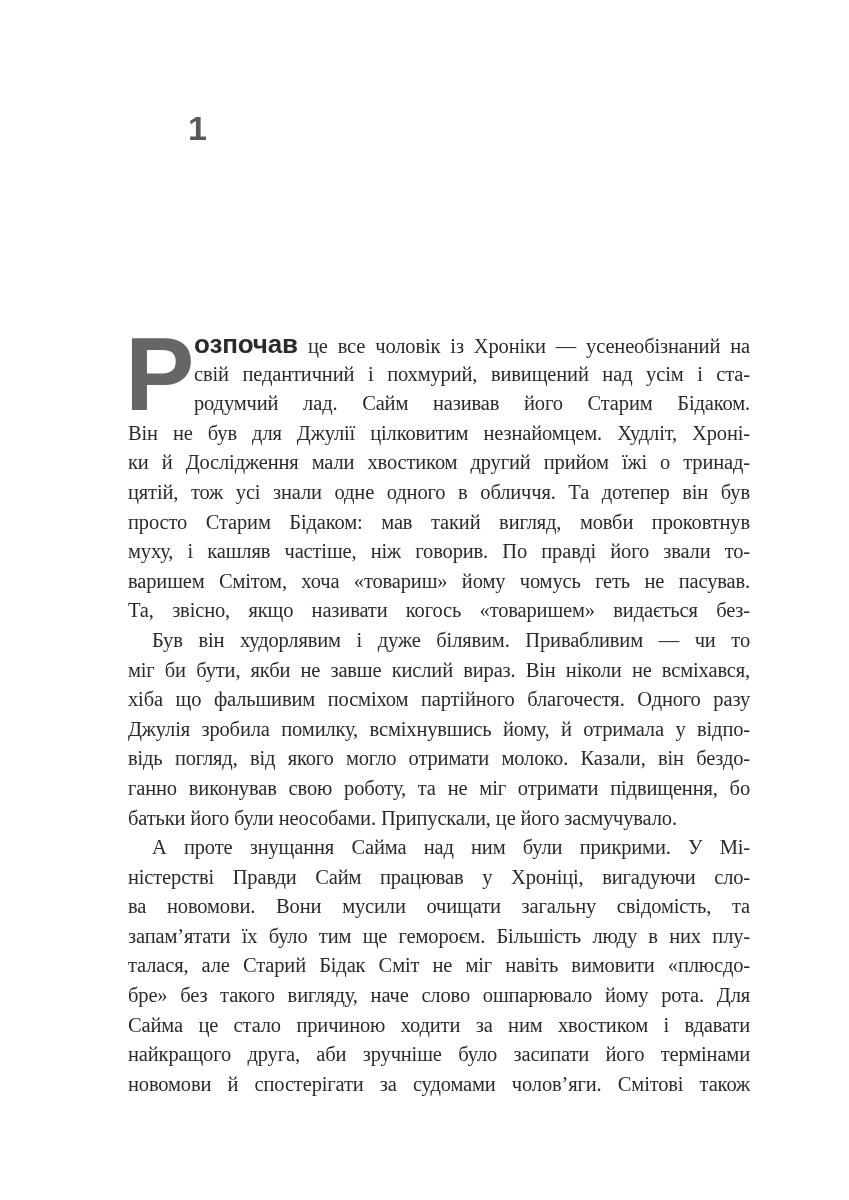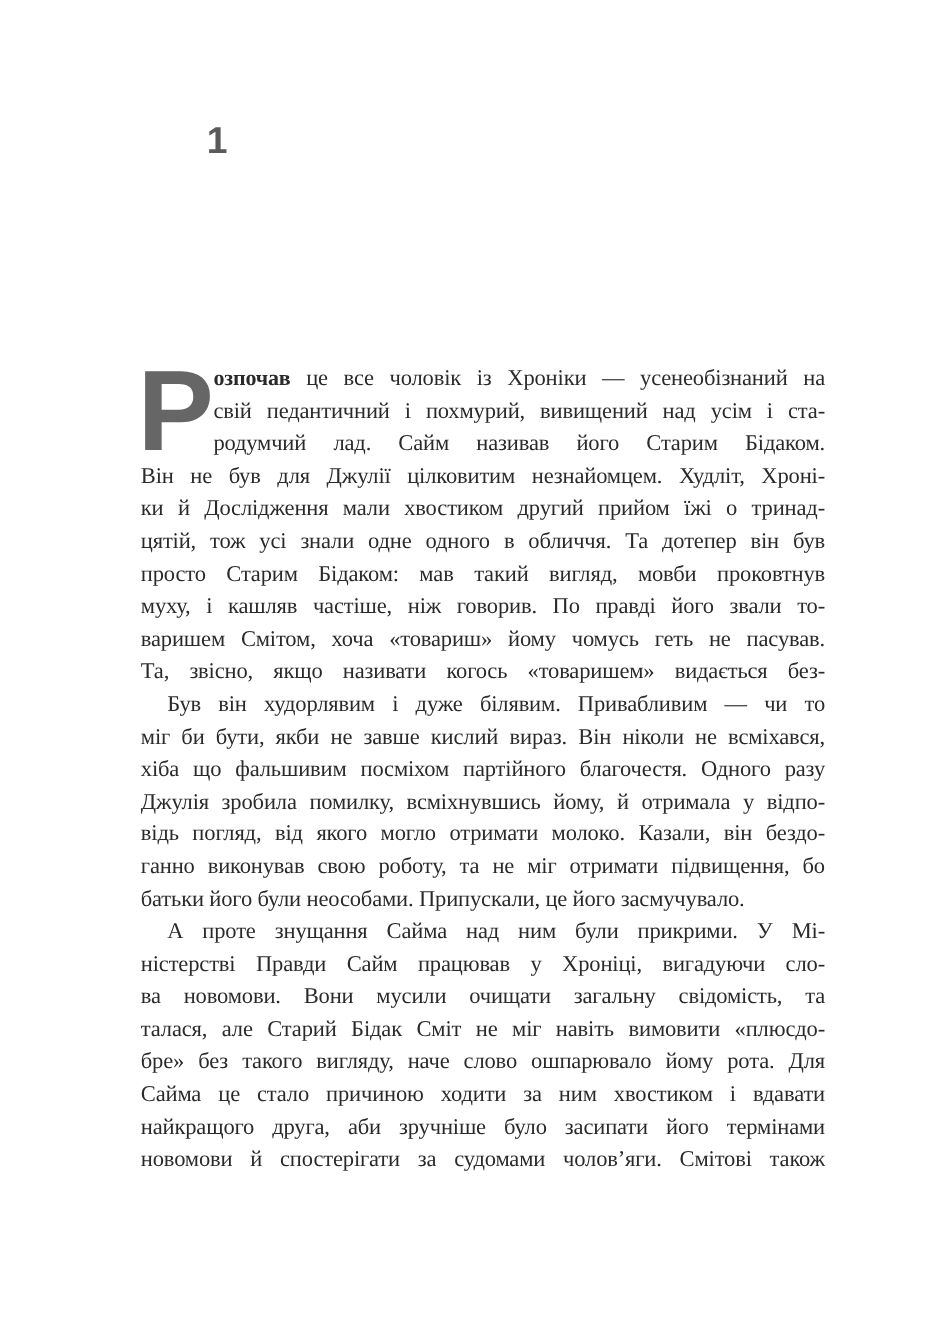--- a/index.html
+++ b/index.html
@@ -54,23 +54,23 @@
     position: absolute;
     left: -3px;
     top: -8px;
     font-family: "Liberation Sans", "DejaVu Sans", sans-serif;
     font-weight: bold;
     font-size: 104px;
     line-height: 104px;
     color: #666666;
   }
   .lead-bold {
-    font-family: Liberation Serif, serif;
+    font-family: Liberation Sans, sans-serif;
     font-weight: bold;
-    font-size: 20px;
+    font-size: 26px;
   }
   .italic {
   }
 </style>
 </head>
 <body>
 
 <div class="chapter-number">1</div>
 
 <div class="text-column">
@@ -96,19 +96,20 @@
     <span class="line"><span>Джулія зробила помилку, всміхнувшись </span><span class="italic">йому</span><span>, й отримала у відпо-</span></span>
     <span class="line">відь погляд, від якого могло отримати молоко. Казали, він бездо-</span>
     <span class="line">ганно виконував свою роботу, та не міг отримати підвищення, бо</span>
     <span class="line last">батьки його були неособами. Припускали, це його засмучувало.</span>
   </div>
 
   <div>
     <span class="line indent">А проте знущання Сайма над ним були прикрими. У Мі-</span>
     <span class="line">ністерстві Правди Сайм працював у Хроніці, вигадуючи сло-</span>
     <span class="line">ва новомови. Вони мусили очищати загальну свідомість, та</span>
+    <span class="line">запам’ятати їх було тим ще гемороєм. Більшість люду в них плу-</span>
     <span class="line">талася, але Старий Бідак Сміт не міг навіть вимовити «плюсдо-</span>
     <span class="line">бре» без такого вигляду, наче слово ошпарювало йому рота. Для</span>
     <span class="line">Сайма це стало причиною ходити за ним хвостиком і вдавати</span>
     <span class="line">найкращого друга, аби зручніше було засипати його термінами</span>
     <span class="line">новомови й спостерігати за судомами чолов’яги. Смітові також</span>
   </div>
 </div>
 
 </body></html>

